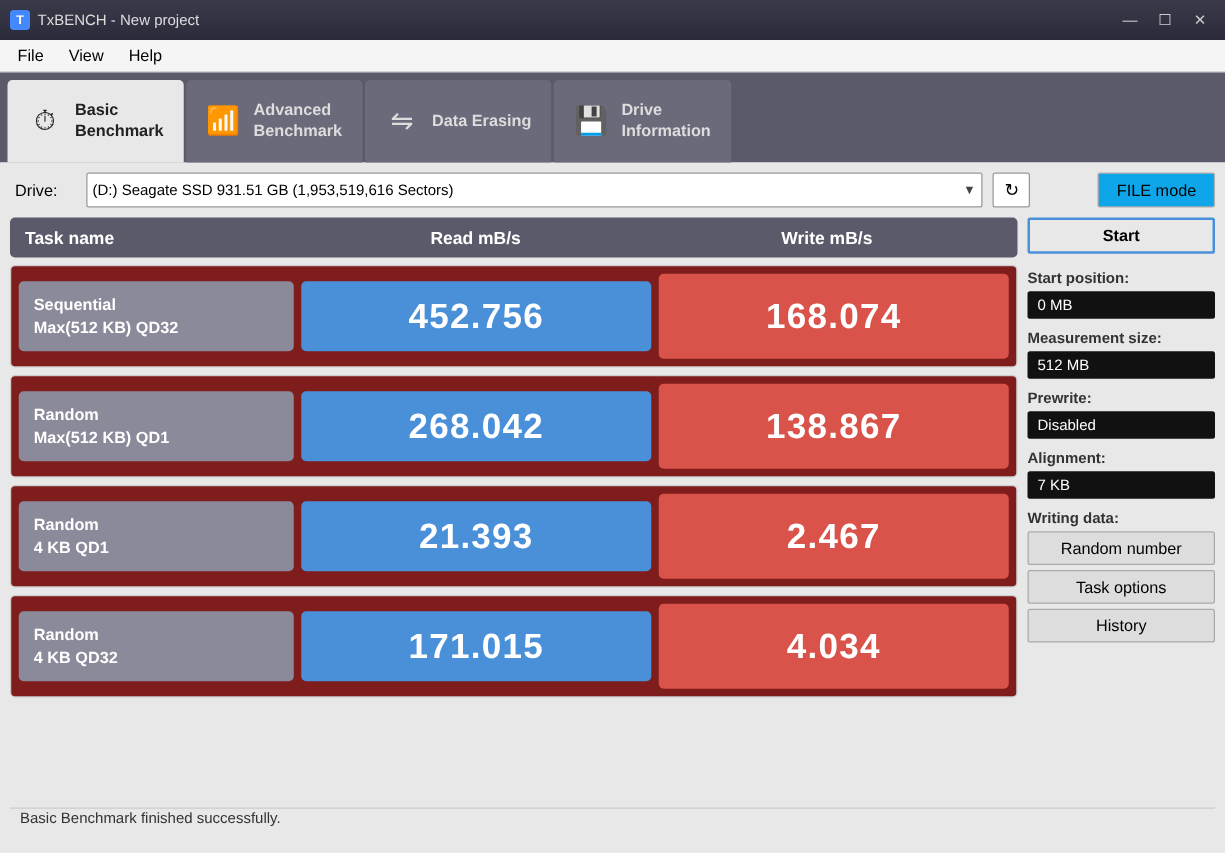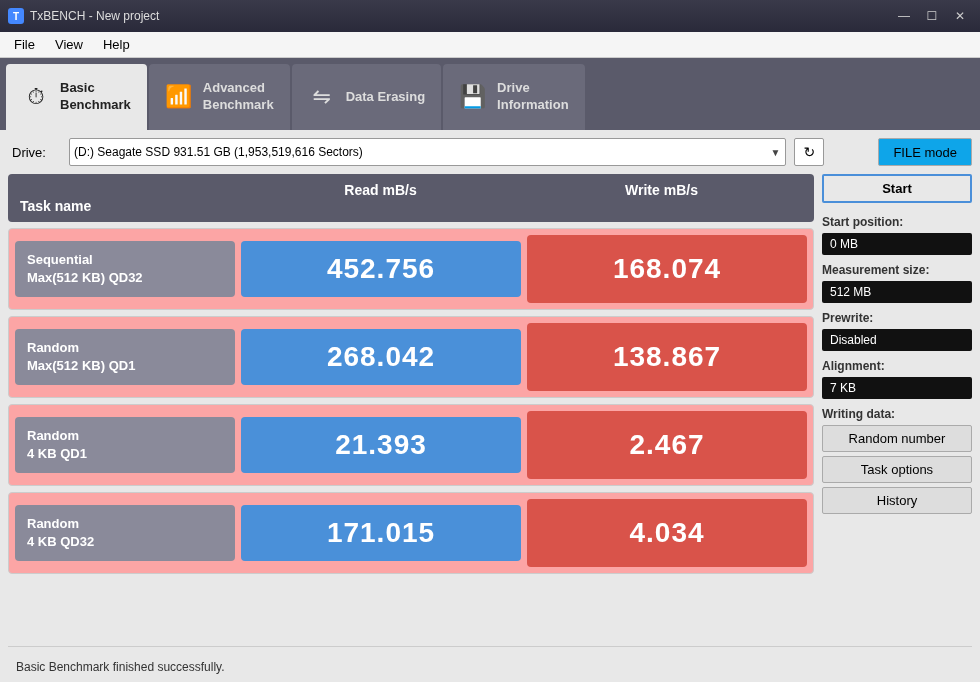--- a/index.html
+++ b/index.html
@@ -201,26 +201,26 @@
       display: grid;
       grid-template-columns: 220px 1fr 1fr;
       background: #5a5a6a;
       border-radius: 4px;
       padding: 8px 12px;
       color: white;
       font-weight: 700;
       font-size: 14px;
       text-align: center;
     }
-    #table-header .th-task { text-align: left; margin-top: 16px; }
+    #table-header .th-task { text-align: left; }
 
     .bench-row {
       display: grid;
       grid-template-columns: 220px 1fr 1fr;
-      background: #fca5a5;
+      background: #7f1d1d;
       border-radius: 4px;
       padding: 6px 6px;
       align-items: center;
       gap: 6px;
       border: 1px solid #ccc;
     }
     .bench-row .task-cell {
       background: #8a8a9a;
       border-radius: 4px;
       padding: 8px 12px;
@@ -295,21 +295,21 @@
       border-radius: 2px;
       text-align: left;
     }
 
     
     #statusbar {
       height: 28px;
       background: #e8e8e8;
       border-top: 1px solid #ccc;
       display: flex;
-      align-items: flex-end;
+      align-items: flex-start;
       padding: 0 8px;
       font-size: 12px;
       color: #333;
       margin-top: 4px;
     }
 
     
     .history-btn {
       background: #ddd;
       border: 1px solid #aaa;

